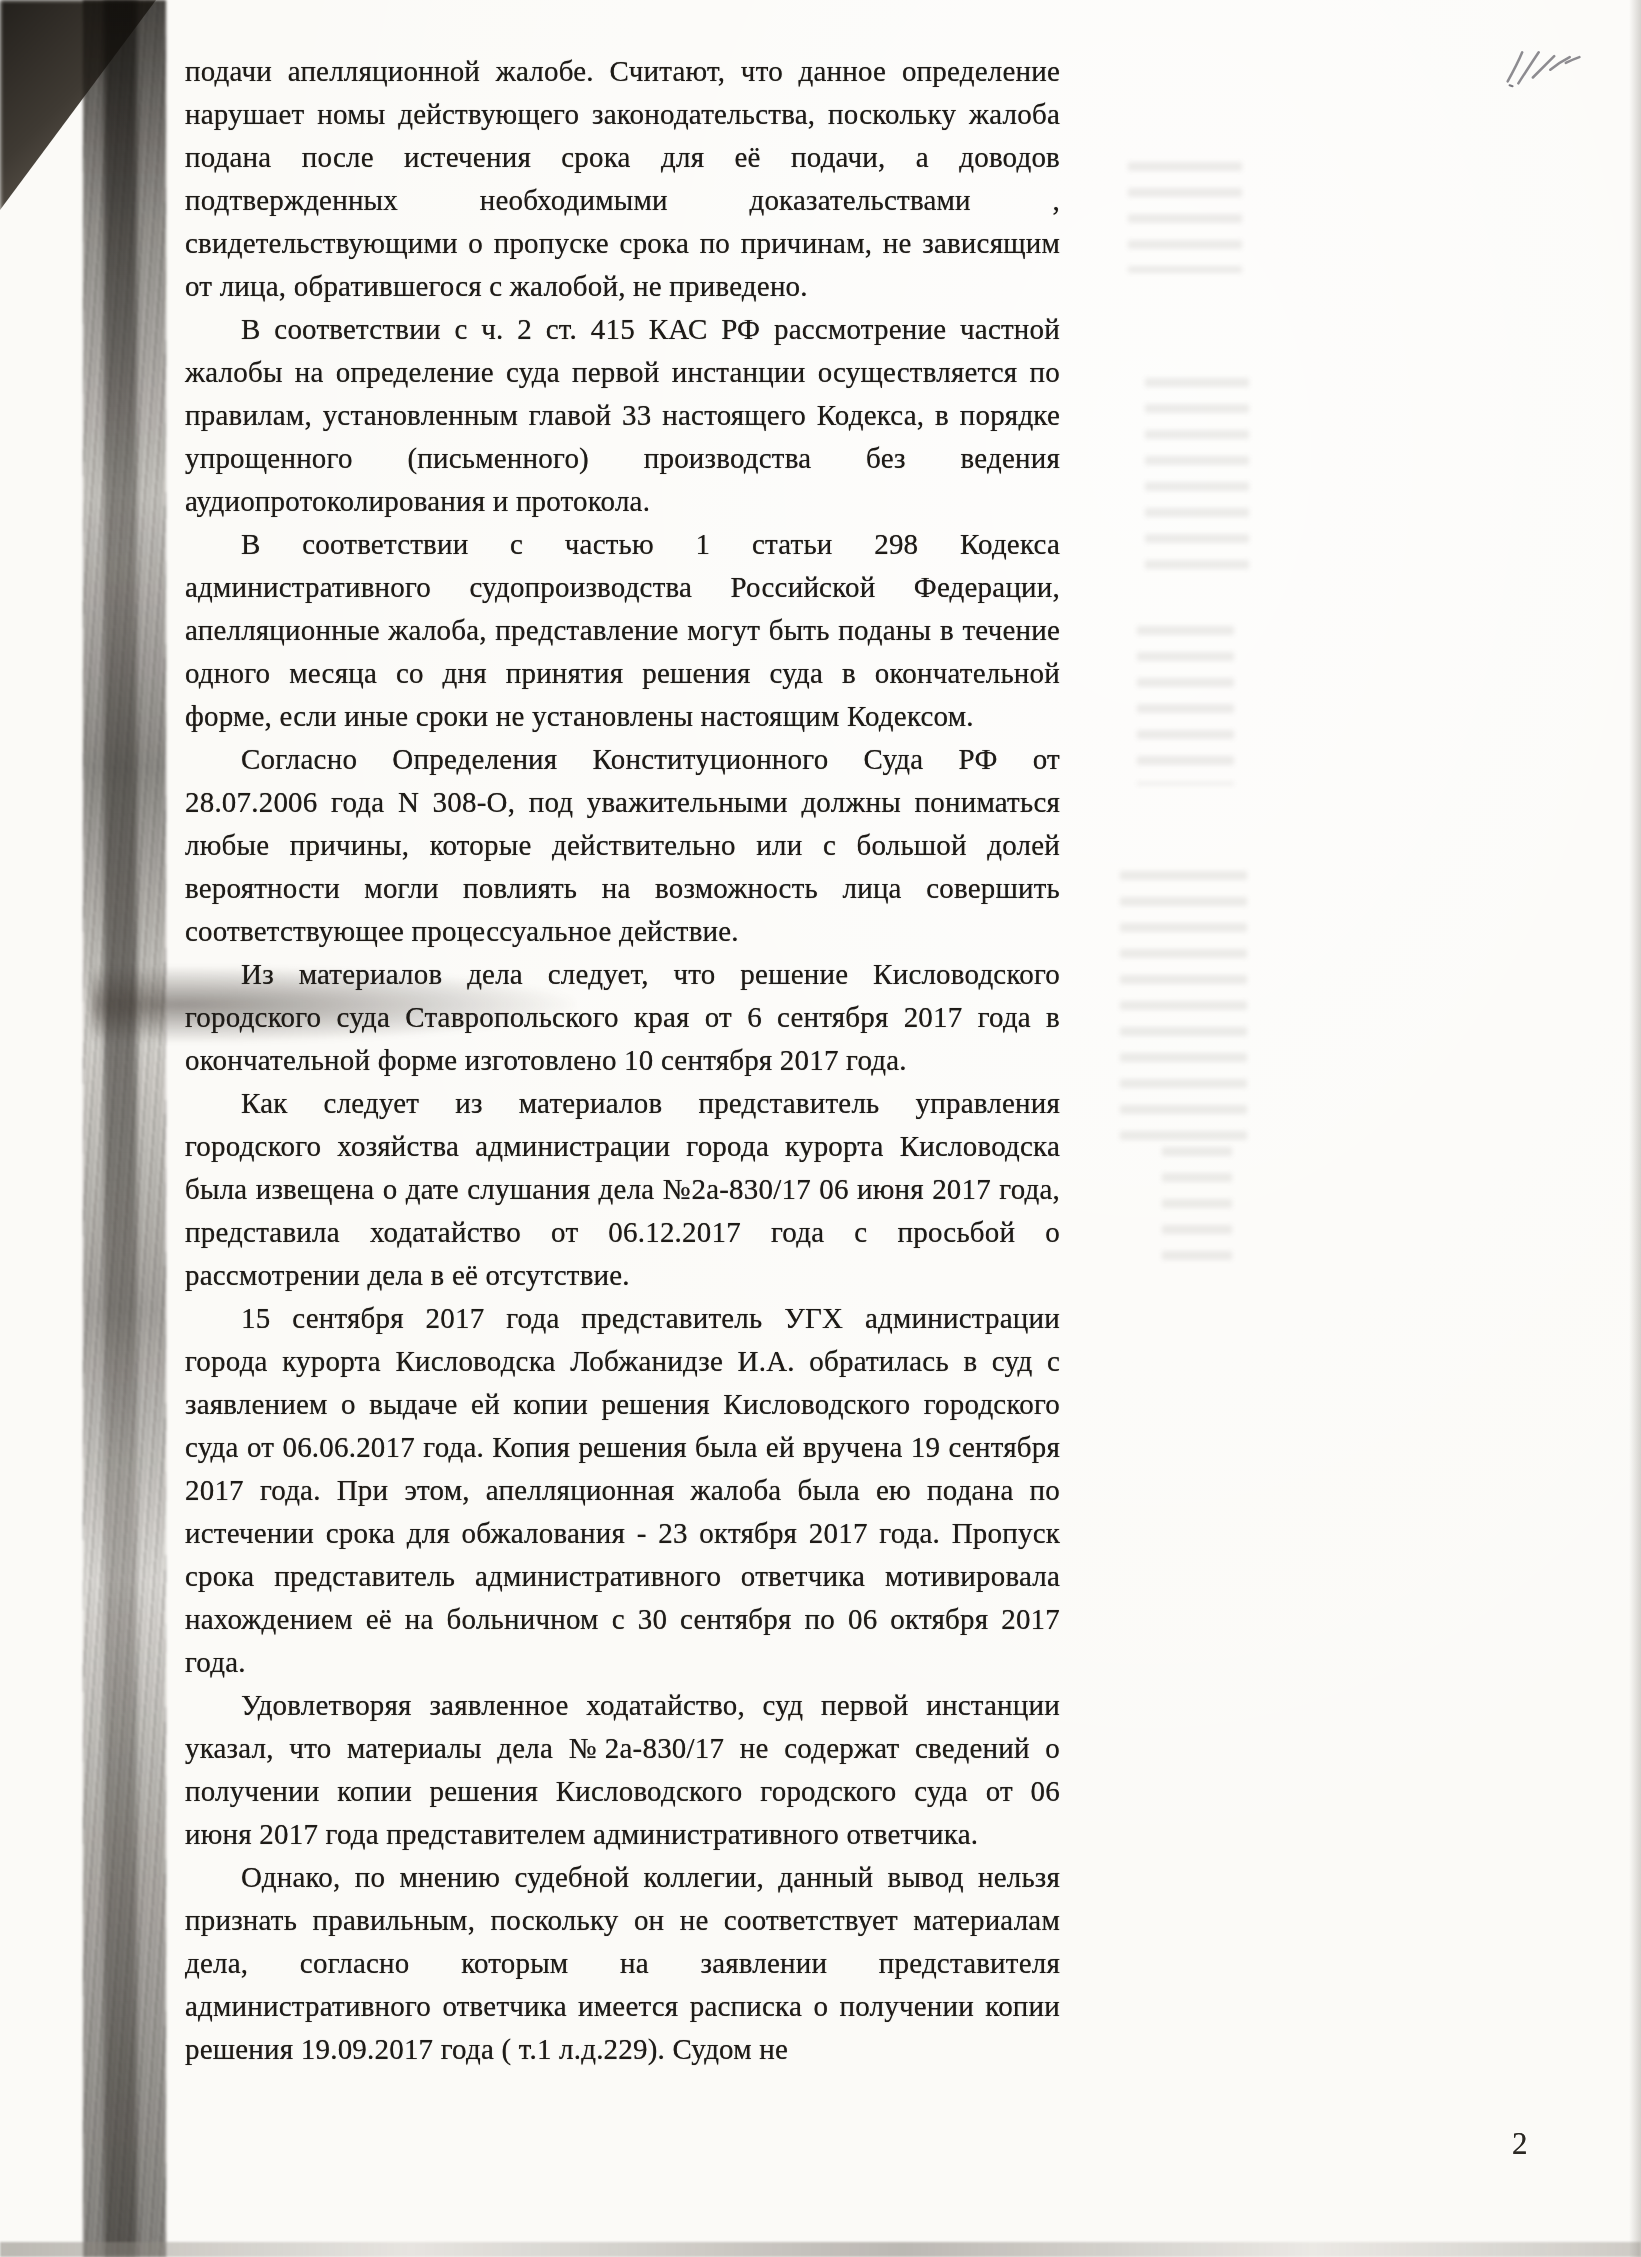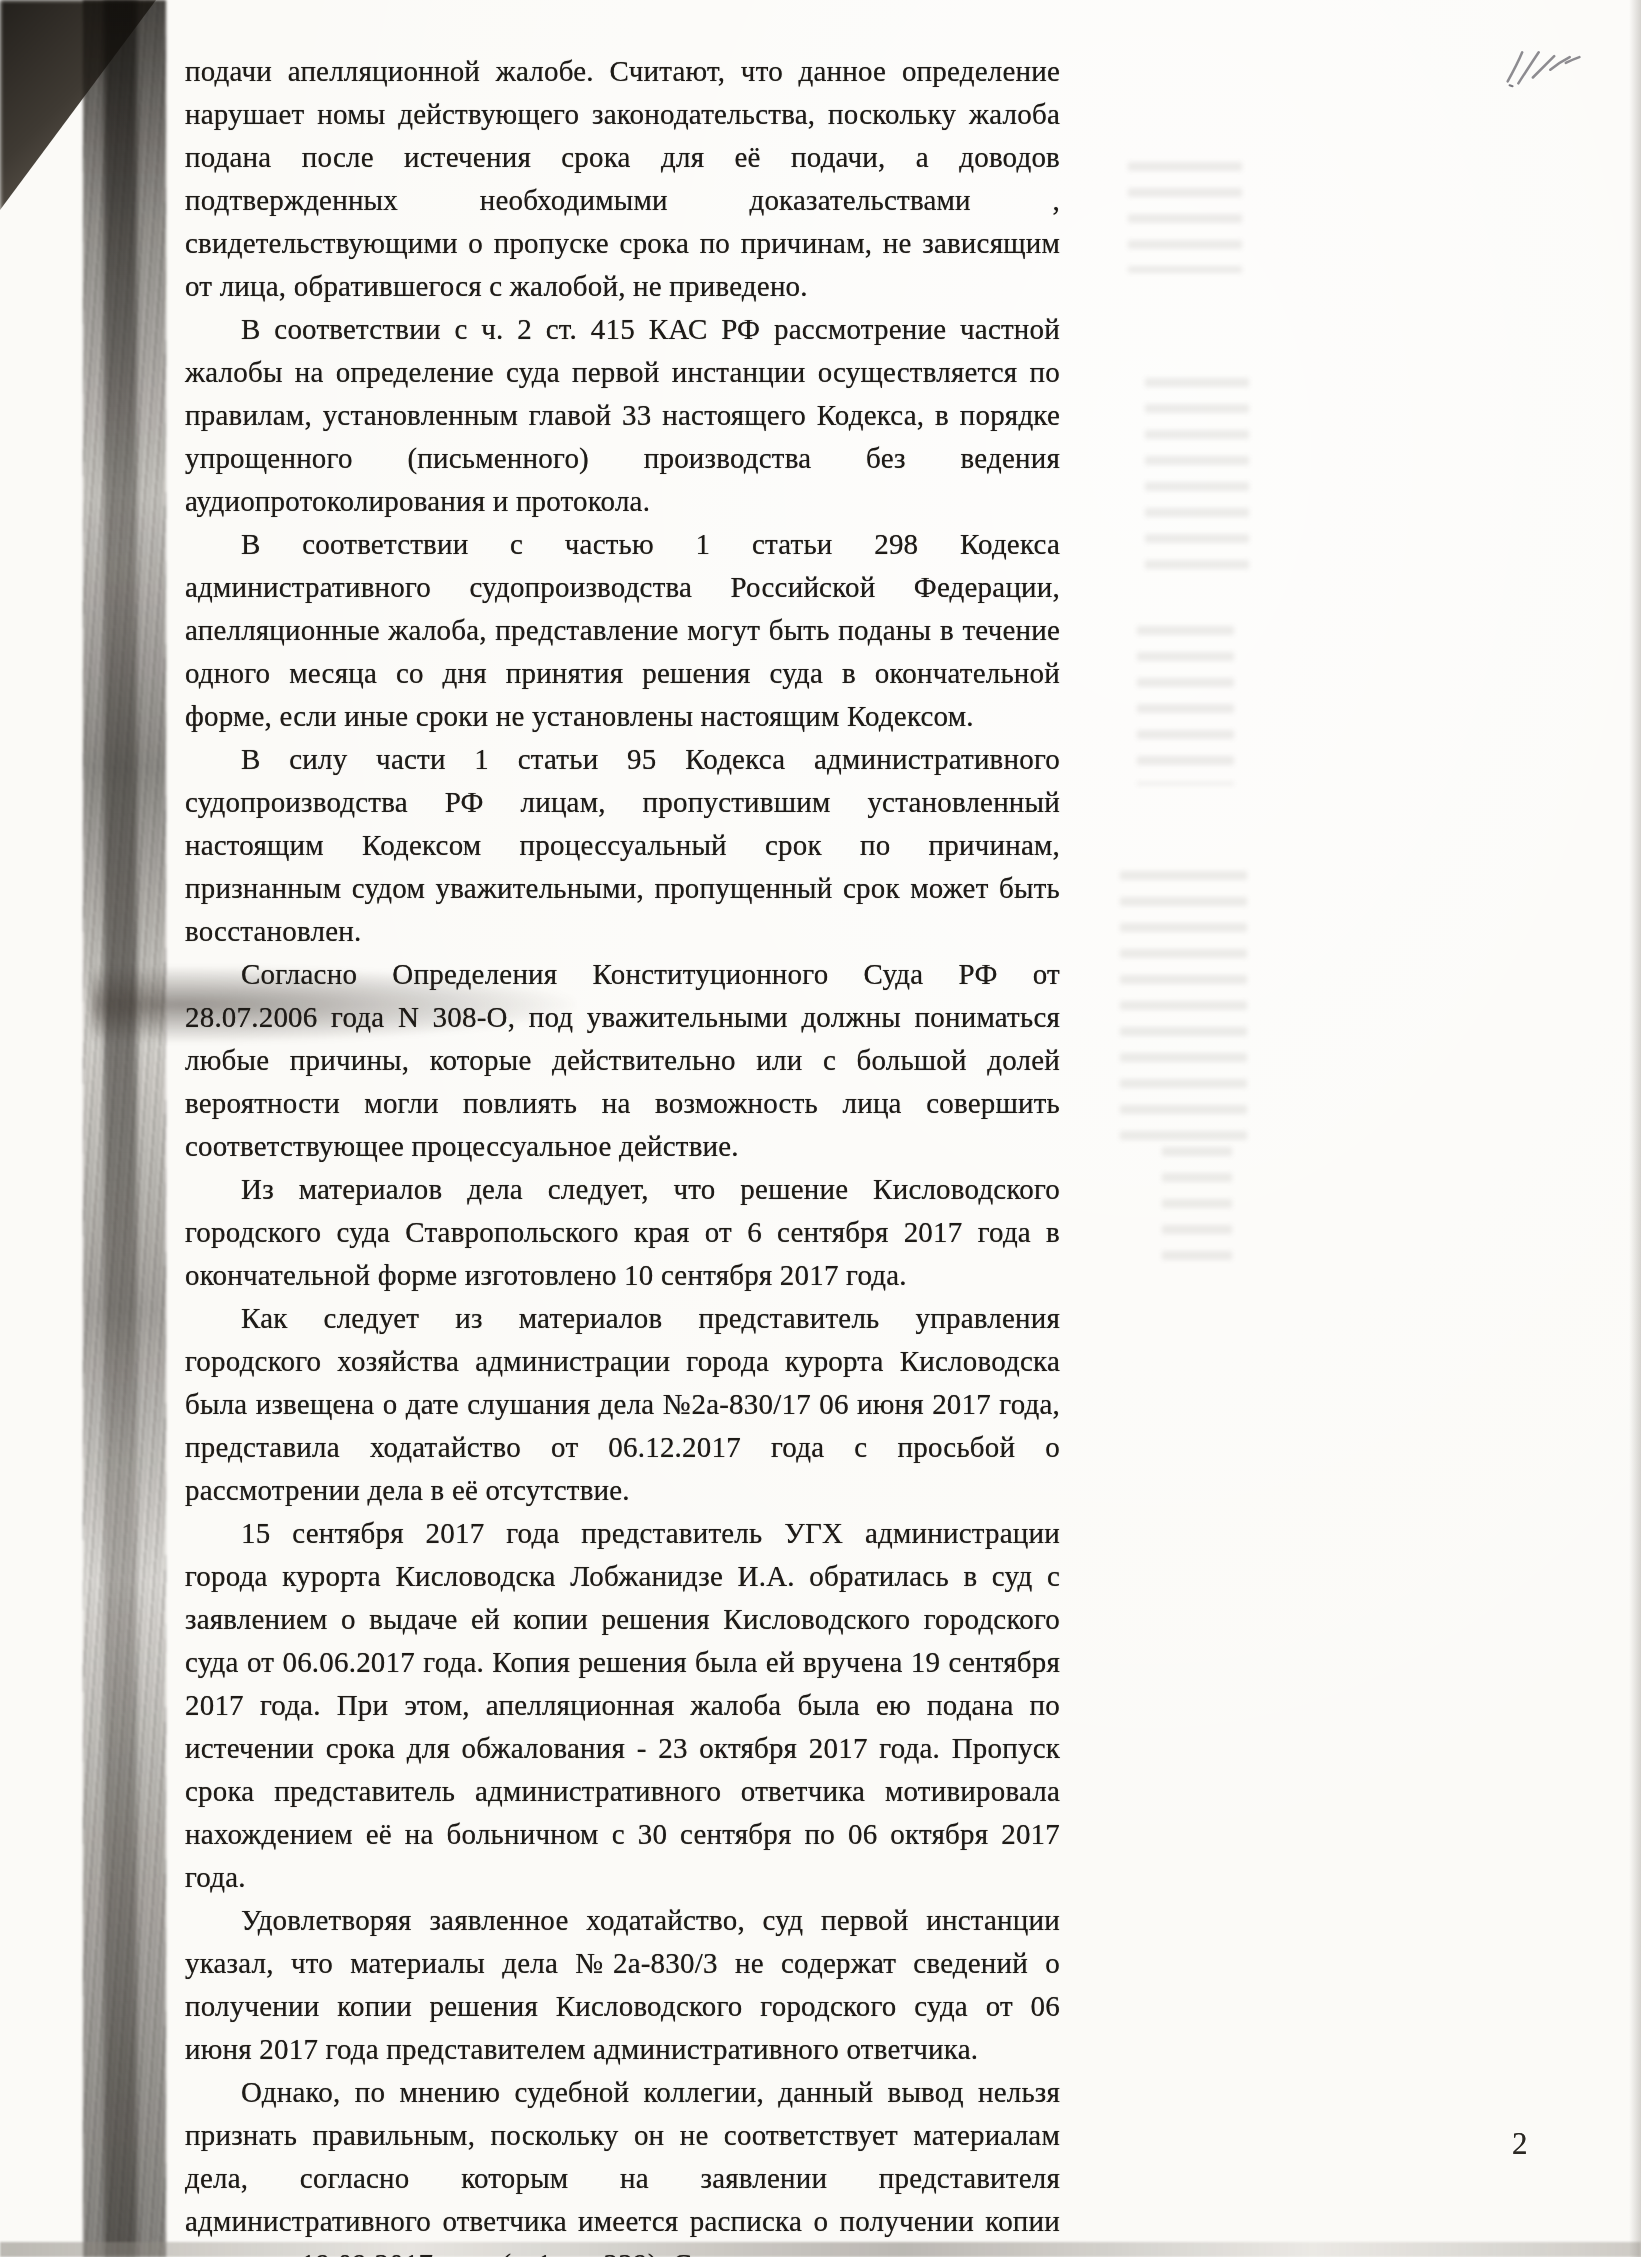--- a/index.html
+++ b/index.html
@@ -151,25 +151,24 @@
 
   <svg class="handwritten-mark" width="93" height="62" viewBox="0 0 96 64">
     <path d="M10 52 Q20 34 25 22 M21 54 Q34 34 42 22 M36 48 Q48 36 58 26 M54 40 Q64 32 74 27 M70 33 Q78 29 84 27" stroke="#4d4c55" stroke-width="2.6" fill="none" stroke-linecap="round" opacity="0.85"></path>
     <path d="M12 56 l3 1" stroke="#4d4c55" stroke-width="2.2" fill="none" stroke-linecap="round"></path>
   </svg>
 
   <div class="text-block">
     <p class="no-indent">подачи апелляционной жалобе. Считают, что данное определение нарушает номы действующего законодательства, поскольку жалоба подана после истечения срока для её подачи, а доводов подтвержденных необходимыми доказательствами , свидетельствующими о пропуске срока по причинам, не зависящим от лица, обратившегося с жалобой, не приведено.</p>
     <p>В соответствии с ч. 2 ст. 415 КАС РФ рассмотрение частной жалобы на определение суда первой инстанции осуществляется по правилам, установленным главой 33 настоящего Кодекса, в порядке упрощенного (письменного) производства без ведения аудиопротоколирования и протокола.</p>
     <p>В соответствии с частью 1 статьи 298 Кодекса административного судопроизводства Российской Федерации, апелляционные жалоба, представление могут быть поданы в течение одного месяца со дня принятия решения суда в окончательной форме, если иные сроки не установлены настоящим Кодексом.</p>
-    <p>В силу части 1 статьи 95 Кодекса административного судопроизводства РФ лицам, пропустившим установленный настоящим Кодексом процессуальный срок по причинам, признанным судом уважительными, пропущенный срок может быть восстановлен.</p>
     <p>Согласно Определения Конституционного Суда РФ от 28.07.2006 года N 308-О, под уважительными должны пониматься любые причины, которые действительно или с большой долей вероятности могли повлиять на возможность лица совершить соответствующее процессуальное действие.</p>
     <p>Из материалов дела следует, что решение Кисловодского городского суда Ставропольского края от 6 сентября 2017 года в окончательной форме изготовлено 10 сентября 2017 года.</p>
     <p>Как следует из материалов представитель управления городского хозяйства администрации города курорта Кисловодска была извещена о дате слушания дела №2а-830/17 06 июня 2017 года, представила ходатайство от 06.12.2017 года с просьбой о рассмотрении дела в её отсутствие.</p>
     <p>15 сентября 2017 года представитель УГХ администрации города курорта Кисловодска Лобжанидзе И.А. обратилась в суд с заявлением о выдаче ей копии решения Кисловодского городского суда от 06.06.2017 года. Копия решения была ей вручена 19 сентября 2017 года. При этом, апелляционная жалоба была ею подана по истечении срока для обжалования - 23 октября 2017 года. Пропуск срока представитель административного ответчика мотивировала нахождением её на больничном с 30 сентября по 06 октября 2017 года.</p>
-    <p>Удовлетворяя заявленное ходатайство, суд первой инстанции указал, что материалы дела №2а-830/3 не содержат сведений о получении копии решения Кисловодского городского суда от 06 июня 2017 года представителем административного ответчика.</p>
+    <p>Удовлетворяя заявленное ходатайство, суд первой инстанции указал, что материалы дела №2а-830/17 не содержат сведений о получении копии решения Кисловодского городского суда от 06 июня 2017 года представителем административного ответчика.</p>
     <p>Однако, по мнению судебной коллегии, данный вывод нельзя признать правильным, поскольку он не соответствует материалам дела, согласно которым на заявлении представителя административного ответчика имеется расписка о получении копии решения 19.09.2017 года ( т.1 л.д.229). Судом не</p>
   </div>
 
   <div class="page-number">2</div>
 
 </div>
 
 
 </body></html>

